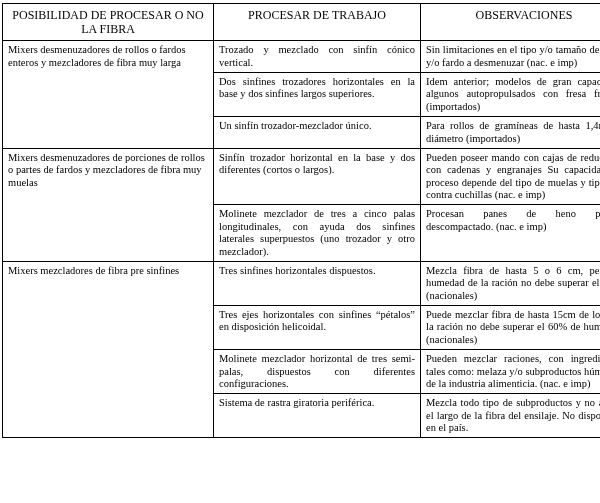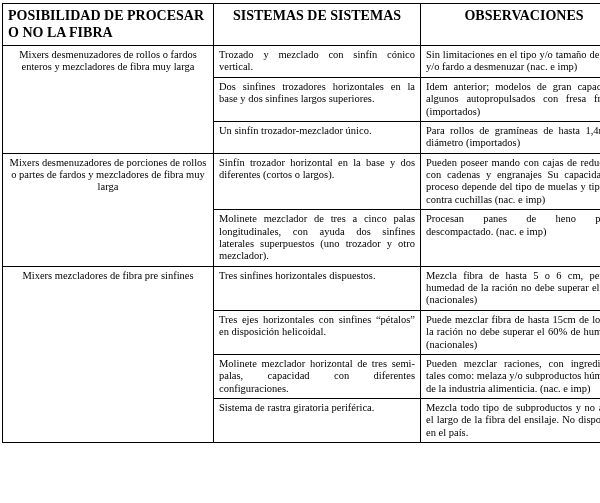--- a/index.html
+++ b/index.html
@@ -28,39 +28,39 @@
   }
   table.matrix th,
   table.matrix td {
     border: 1px solid #000000;
     vertical-align: top;
     padding: 3px 5px 3px 5px;
     font-size: 10.5px;
     line-height: 1.18;
   }
   table.matrix thead th {
-    font-weight: bold;
-    font-size: 14px;
+    text-align: center;
+    font-weight: normal;
+    font-size: 12px;
     vertical-align: top;
     padding-top: 4px;
     padding-bottom: 4px;
   }
   th.col-cat {
     width: 200px;
     text-align: left;
   }
   th.col-sys {
     width: 196px;
   }
   th.col-obs {
     width: 196px;
   }
   td.cat-cell {
     width: 200px;
-    text-align: center;
     vertical-align: middle;
     font-size: 10.5px;
     line-height: 1.3;
     padding-left: 8px;
     padding-right: 8px;
   }
   td.sys-cell {
     width: 196px;
     text-align: justify;
     text-justify: inter-word;
@@ -75,61 +75,61 @@
   }
 </style>
 </head>
 <body>
 
 <div class="page">
   <table class="matrix">
     <thead>
       <tr>
         <th class="col-cat hdr-left">POSIBILIDAD DE PROCESAR O NO LA FIBRA</th>
-        <th class="col-sys">SISTEMAS DE SISTEMAS</th>
+        <th class="col-sys">PROCESAR DE TRABAJO</th>
         <th class="col-obs">OBSERVACIONES</th>
       </tr>
     </thead>
     <tbody>
 
       <tr>
         <td class="cat-cell" rowspan="3">Mixers desmenuzadores de rollos o fardos enteros y mezcladores de fibra muy larga</td>
         <td class="sys-cell">Trozado y mezclado con sinfín cónico vertical.</td>
         <td class="obs-cell">Sin limitaciones en el tipo y/o tamaño de rollo y/o fardo a desmenuzar (nac. e imp)</td>
       </tr>
       <tr>
         <td class="sys-cell">Dos sinfines trozadores horizontales en la base y dos sinfines largos superiores.</td>
         <td class="obs-cell">Idem anterior; modelos de gran capacidad, algunos autopropulsados con fresa frontal (importados)</td>
       </tr>
       <tr>
         <td class="sys-cell">Un sinfín trozador-mezclador único.</td>
         <td class="obs-cell">Para rollos de gramíneas de hasta 1,4m de diámetro (importados)</td>
       </tr>
 
       <tr>
-        <td class="cat-cell" rowspan="2">Mixers desmenuzadores de porciones de rollos o partes de fardos y mezcladores de fibra muy larga</td>
+        <td class="cat-cell" rowspan="2">Mixers desmenuzadores de porciones de rollos o partes de fardos y mezcladores de fibra muy muelas</td>
         <td class="sys-cell">Sinfín trozador horizontal en la base y dos diferentes (cortos o largos).</td>
         <td class="obs-cell">Pueden poseer mando con cajas de reducción con cadenas y engranajes Su capacidad de proceso depende del tipo de muelas y tipos de contra cuchillas (nac. e imp)</td>
       </tr>
       <tr>
         <td class="sys-cell">Molinete mezclador de tres a cinco palas longitudinales, con ayuda dos sinfines laterales superpuestos (uno trozador y otro mezclador).</td>
         <td class="obs-cell">Procesan panes de heno previo descompactado. (nac. e imp)</td>
       </tr>
 
       <tr>
         <td class="cat-cell" rowspan="4">Mixers mezcladores de fibra pre sinfines</td>
         <td class="sys-cell">Tres sinfines horizontales dispuestos.</td>
         <td class="obs-cell">Mezcla fibra de hasta 5 o 6 cm, pero la humedad de la ración no debe superar el 60% (nacionales)</td>
       </tr>
       <tr>
         <td class="sys-cell">Tres ejes horizontales con sinfines “pétalos” en disposición helicoidal.</td>
         <td class="obs-cell">Puede mezclar fibra de hasta 15cm de long. y la ración no debe superar el 60% de humedad (nacionales)</td>
       </tr>
       <tr>
-        <td class="sys-cell">Molinete mezclador horizontal de tres semi-palas, capacidad con diferentes configuraciones.</td>
+        <td class="sys-cell">Molinete mezclador horizontal de tres semi-palas, dispuestos con diferentes configuraciones.</td>
         <td class="obs-cell">Pueden mezclar raciones, con ingredientes tales como: melaza y/o subproductos húmedos de la industria alimenticia. (nac. e imp)</td>
       </tr>
       <tr>
         <td class="sys-cell">Sistema de rastra giratoria periférica.</td>
         <td class="obs-cell">Mezcla todo tipo de subproductos y no altera el largo de la fibra del ensilaje. No disponible en el país.</td>
       </tr>
     </tbody>
   </table>
 </div>
 

